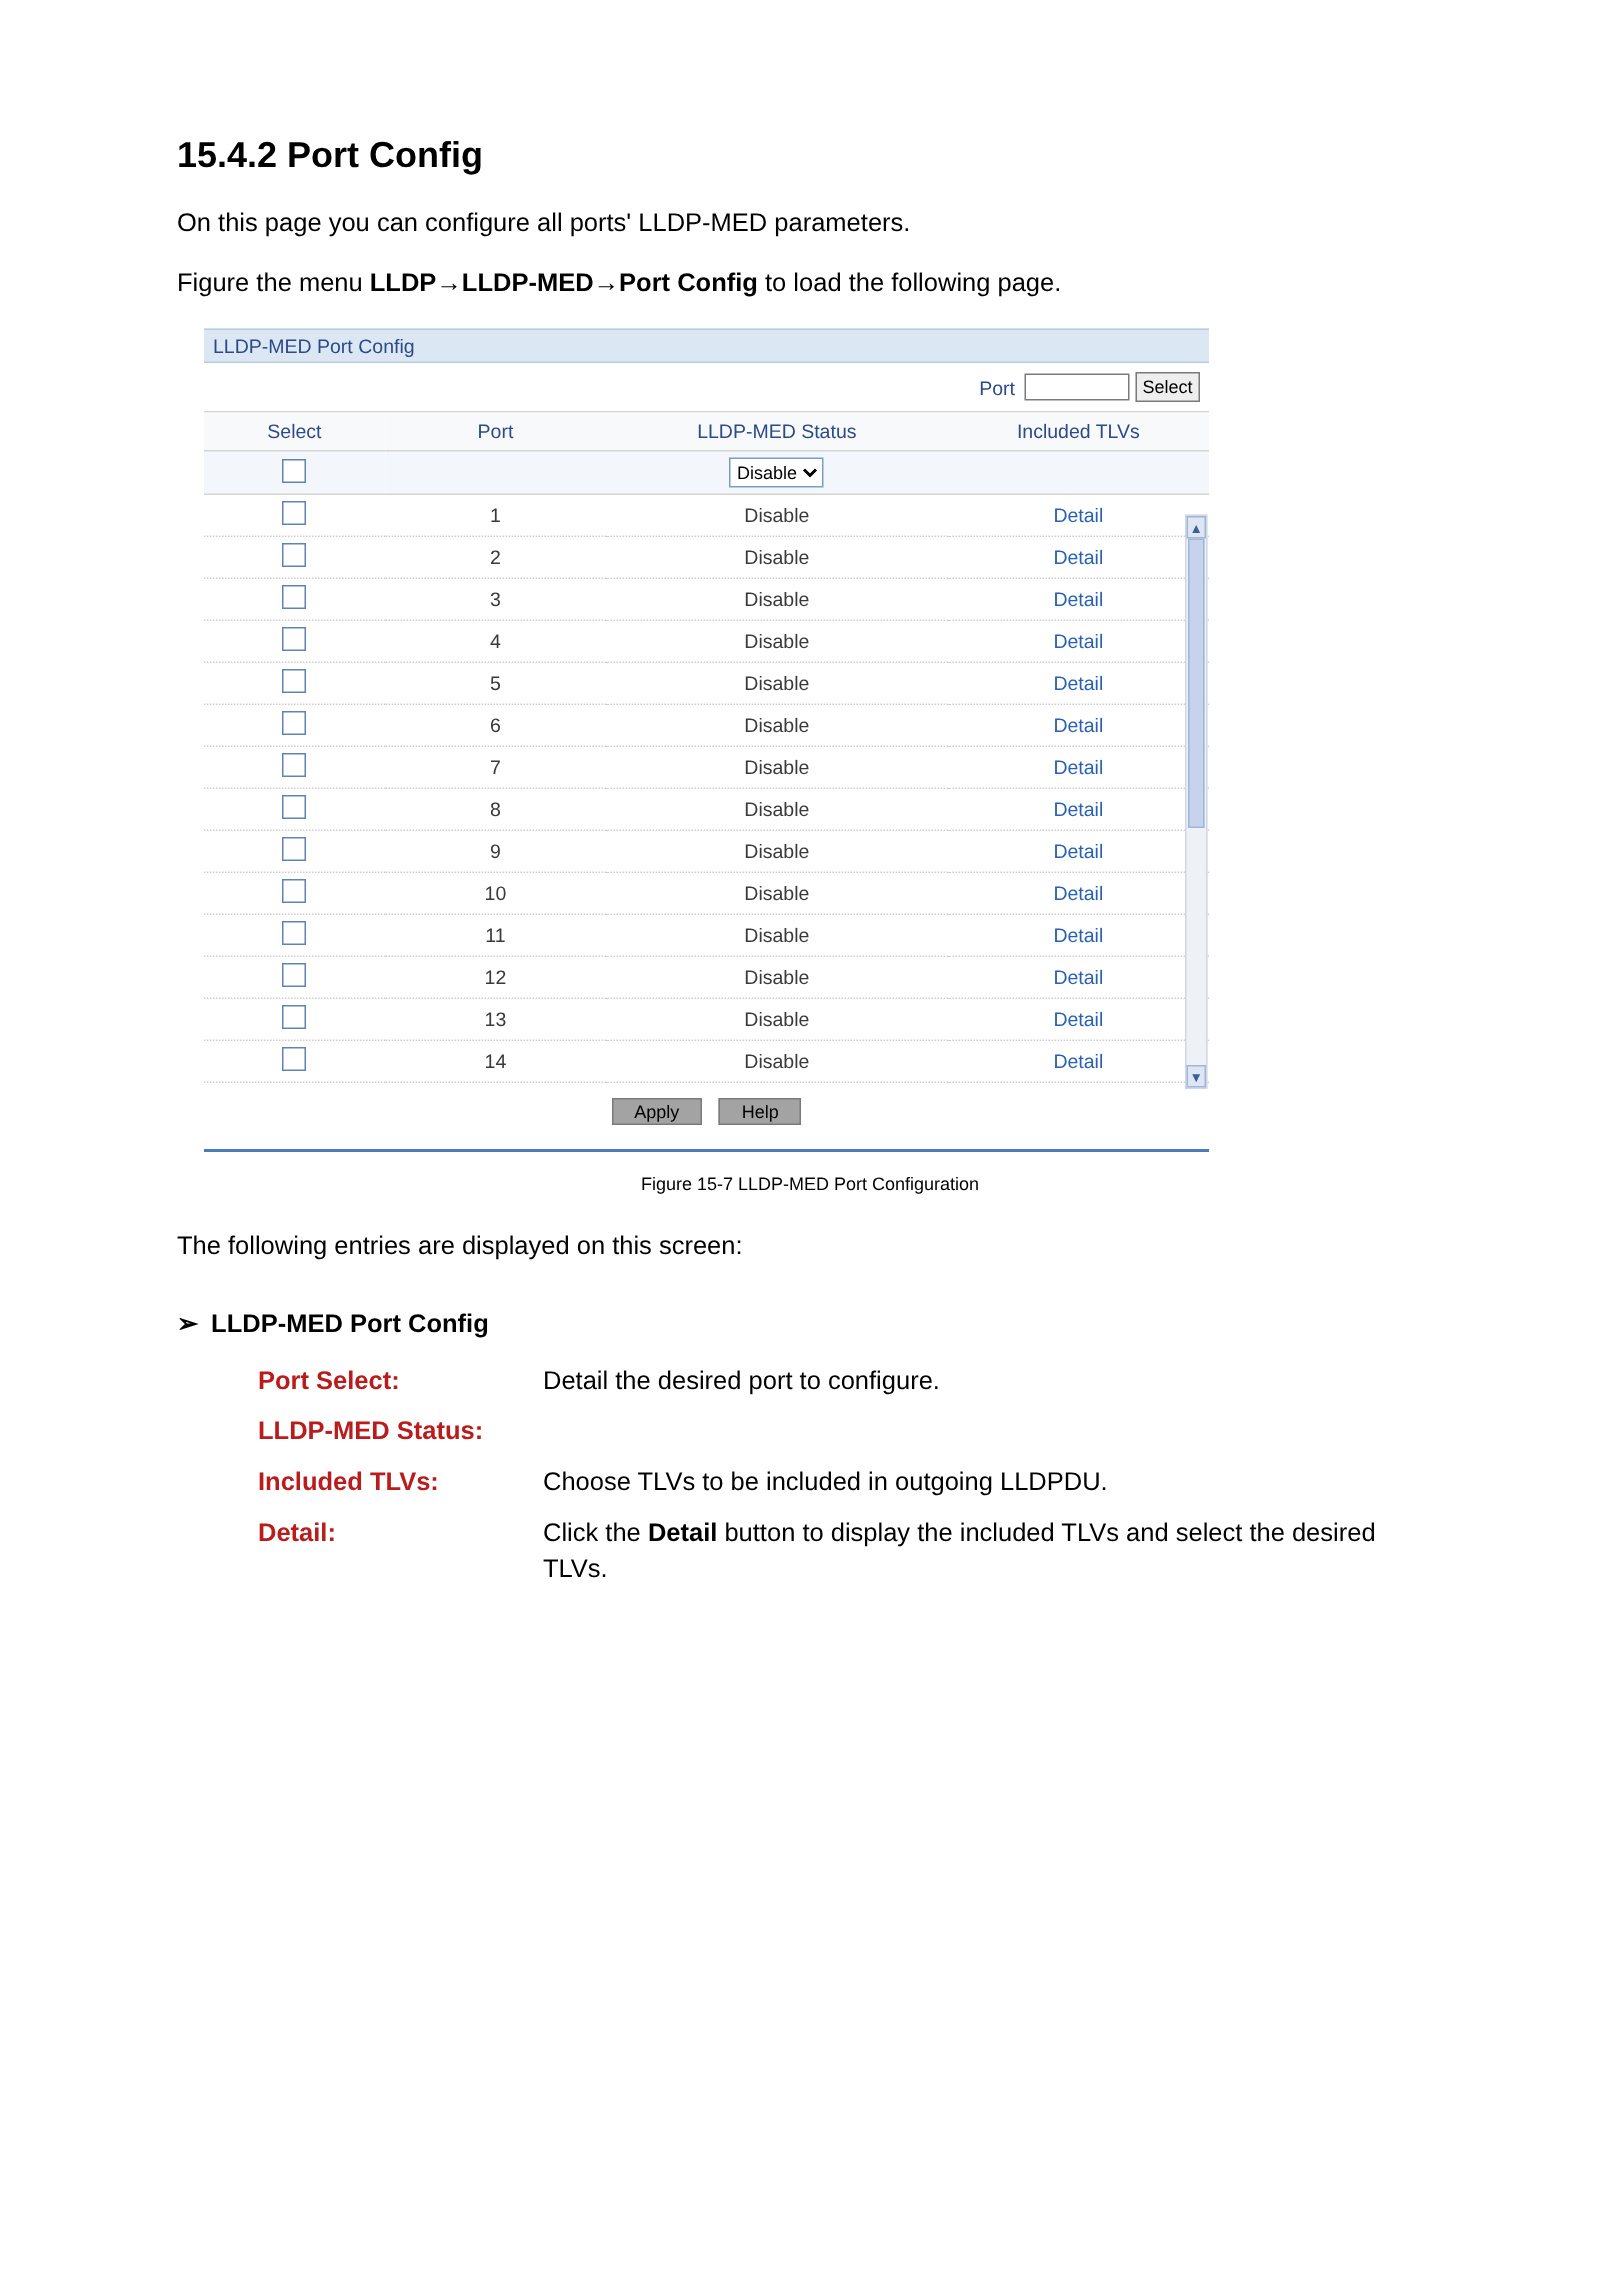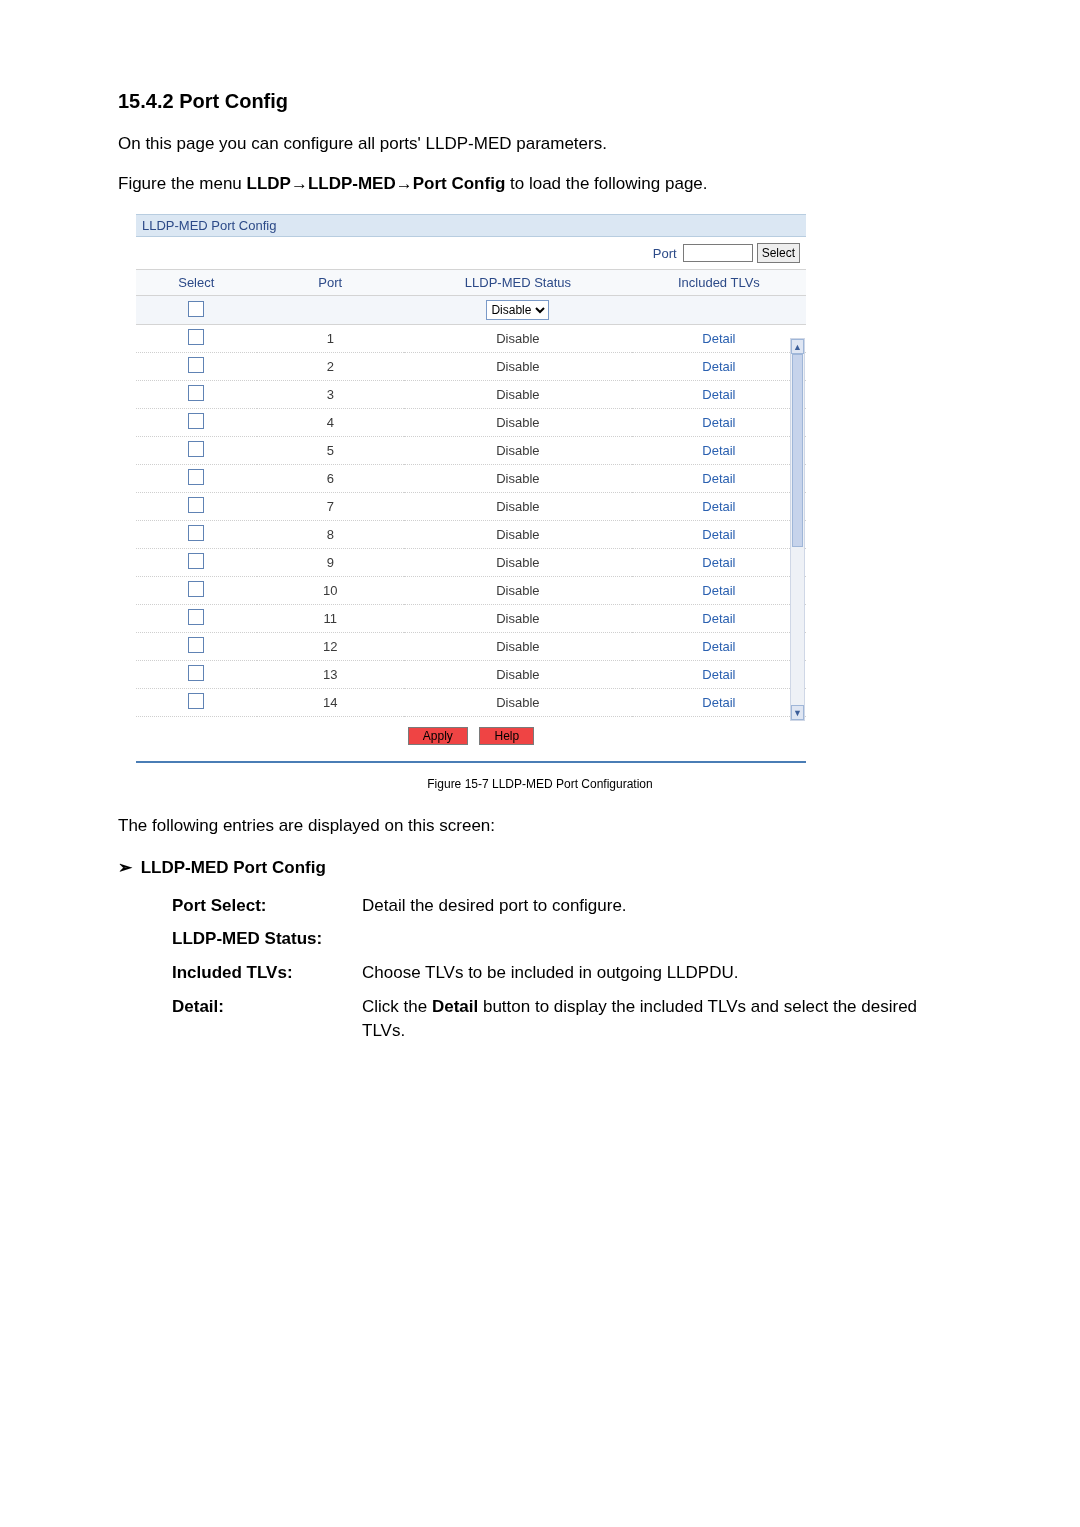--- a/index.html
+++ b/index.html
@@ -8,21 +8,21 @@
       color: #000;
       background: #fff;
     }
     .page {
       width: 1080px;
       margin: 0 auto;
       padding: 90px 118px 60px 118px;
       box-sizing: border-box;
     }
     .section-heading {
-      font-size: 20px;
+      font-size: 24px;
       font-weight: bold;
       margin: 0 0 18px 0;
     }
     .body-text {
       font-size: 17px;
       line-height: 1.5;
       margin: 0 0 14px 0;
     }
     
     .shot {
@@ -115,21 +115,21 @@
       background: #fff;
     }
     .btn-row {
       text-align: center;
       padding: 10px 0 6px 0;
     }
     .panel-btn {
       font-size: 12px;
       padding: 1px 14px;
       border: 1px solid #7a7a7a;
-      background: #ef4444;
+      background: #a3a3a3;
       cursor: pointer;
       font-family: inherit;
       margin: 0 4px;
     }
     .scrollbar {
       position: absolute;
       right: 1px;
       top: 68px;
       bottom: 40px;
       width: 15px;
@@ -161,37 +161,37 @@
     }
     .sb-down { position: absolute; bottom: 0; left:0; right:0; }
     .caption {
       text-align: center;
       font-size: 12px;
       margin: 14px 0 22px 0;
     }
     .subhead {
       font-size: 17px;
       font-weight: bold;
-      margin: 18px 0 16px 0;
+      margin: 28px 0 16px 0;
     }
     .bullet {
       display: inline-block;
       width: 18px;
     }
     .def-row {
       display: flex;
       margin: 0 0 10px 0;
       padding-left: 54px;
       font-size: 17px;
       line-height: 1.4;
     }
     .def-label {
       width: 190px;
       flex: 0 0 190px;
-      color: #000000;
+      color: #b91c1c;
       font-weight: bold;
     }
     .def-desc {
       flex: 1;
     }
     .def-desc .indent {
       padding-left: 30px;
       display: block;
     }
   </style>

